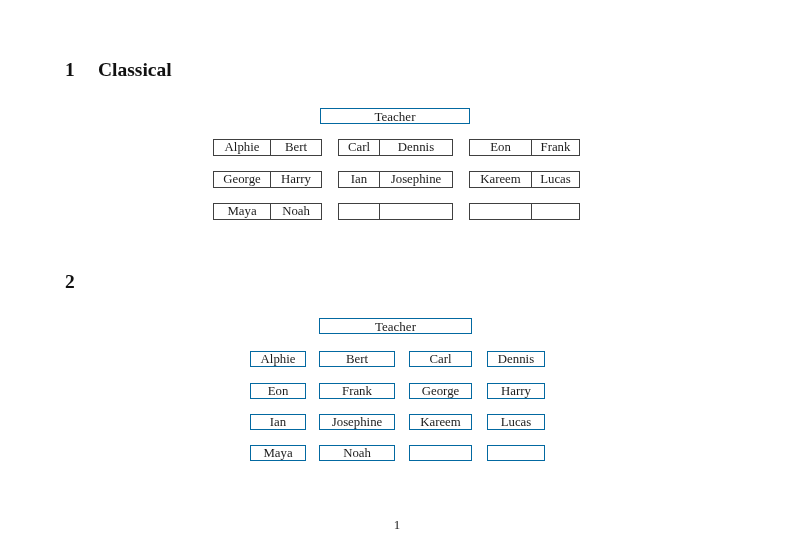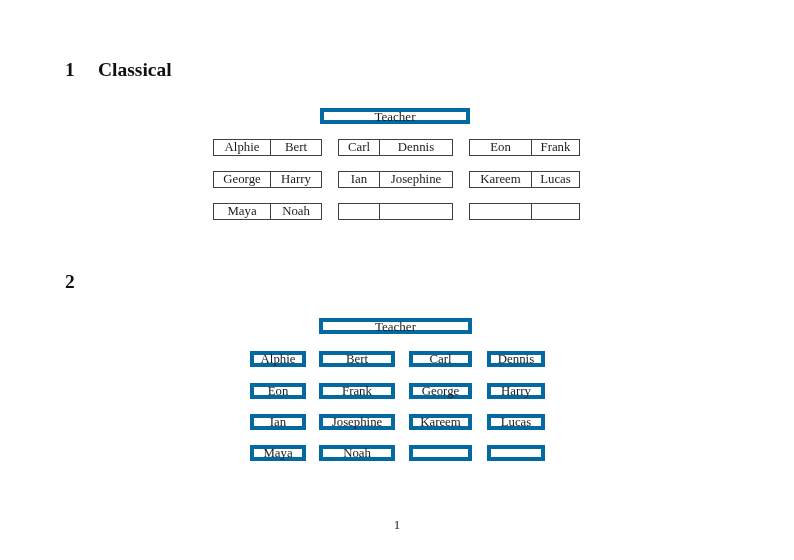--- a/index.html
+++ b/index.html
@@ -19,21 +19,21 @@
     font-weight:bold;
     font-size:19.5px;
     line-height:1;
     color:#111;
     white-space:nowrap;
   }
   .heading .num{display:inline-block;width:33px;}
   .box{
     position:absolute;
     box-sizing:border-box;
-    border:4px solid #0369a1;
+    border:1px solid #0369a1;
     display:flex;
     align-items:center;
     justify-content:center;
     font-size:12.8px;
     line-height:1;
     background:#ffffff;
   }
   .desk{
     position:absolute;
     box-sizing:border-box;

